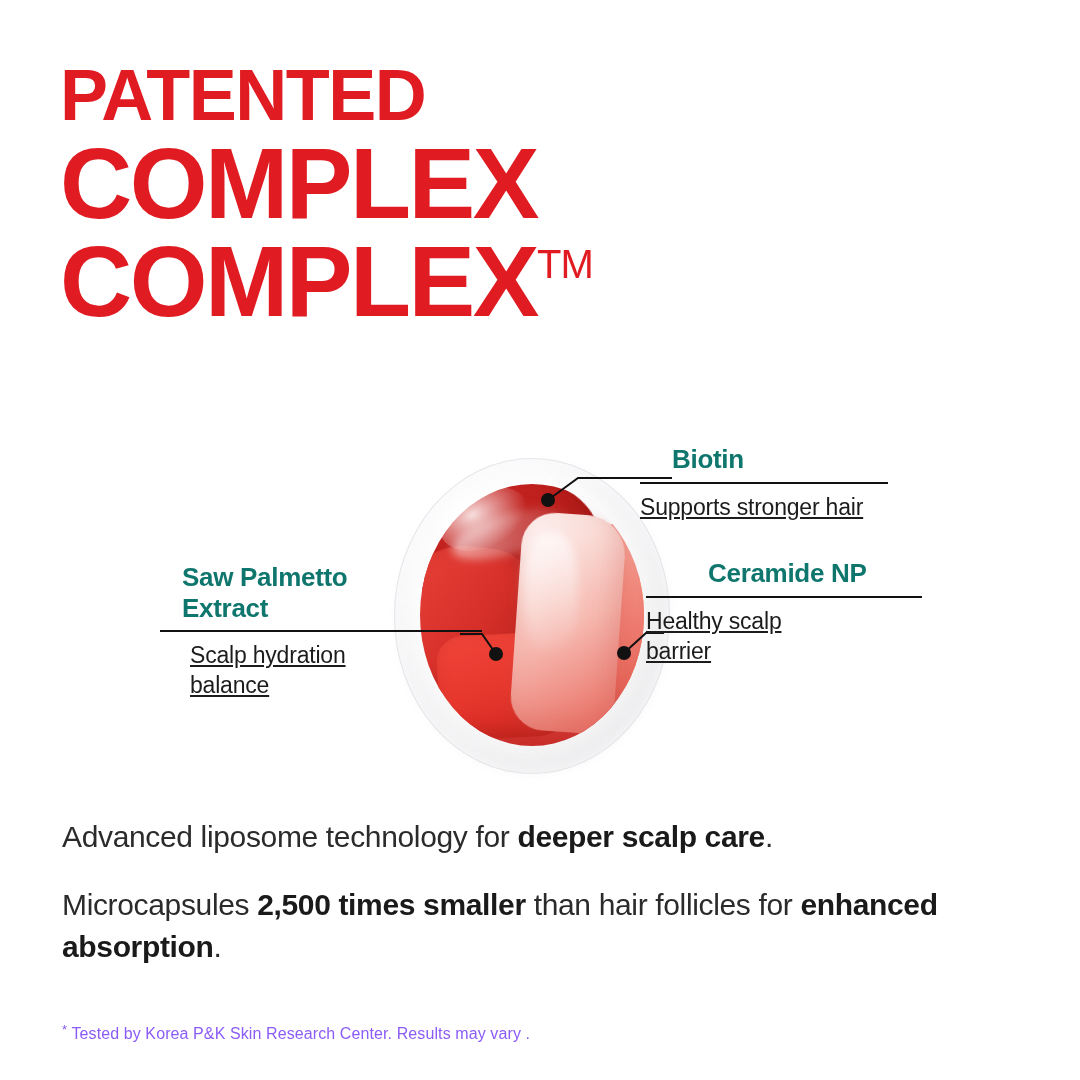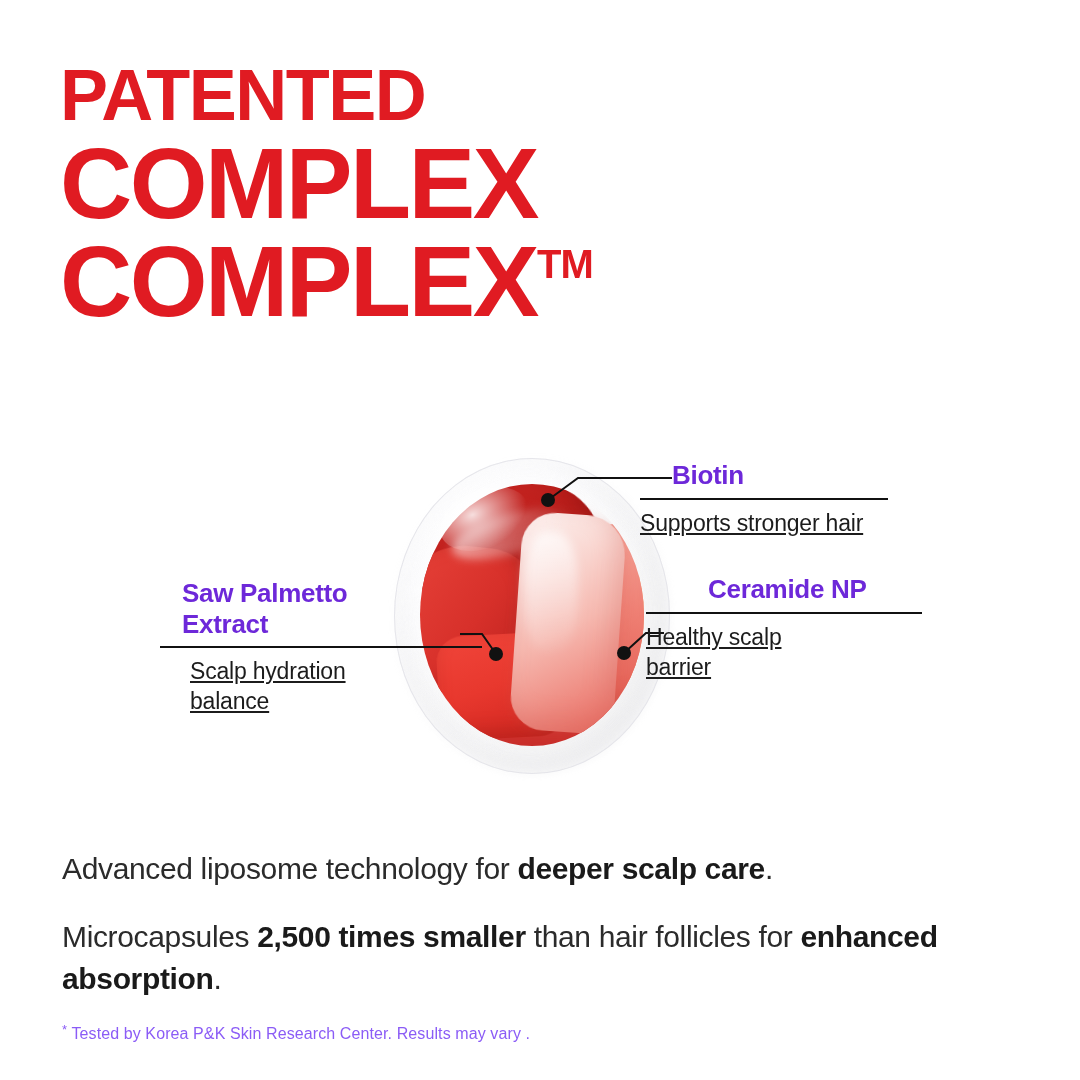--- a/index.html
+++ b/index.html
@@ -36,21 +36,21 @@
     letter-spacing: -1.5px;
     white-space: nowrap;
   }
   .hl-1 { font-size: 72px; }
   .hl-2 { font-size: 100px; margin-top: 6px; letter-spacing: -2.5px; }
   .hl-3 { font-size: 100px; margin-top: 4px; letter-spacing: -2.5px; }
   .tm {
     font-size: 40px;
     vertical-align: 38px;
     letter-spacing: -1px;
-    font-weight: bold;
+    font-weight: normal;
   }
 
   
   .visual {
     position: absolute;
     left: 380px;
     top: 446px;
     width: 300px;
     height: 340px;
   }
@@ -200,25 +200,24 @@
     position: absolute;
     left: 0; top: 0;
     width: 1080px;
     height: 1080px;
     pointer-events: none;
   }
   .callout { position: absolute; }
   .callout-title {
     font-size: 26px;
     font-weight: bold;
-    color: #6d28d9;
+    color: #0f766e;
     line-height: 1.18;
     letter-spacing: -0.3px;
     white-space: pre-line;
-    margin-top: 16px;
   }
   .callout-desc {
     font-size: 23px;
     font-weight: normal;
     color: #1c1c1c;
     line-height: 1.30;
     letter-spacing: -0.2px;
     white-space: pre-line;
     text-decoration: underline;
   }
@@ -239,21 +238,20 @@
   #callout-saw { left: 182px; top: 562px; width: 250px; }
   #callout-saw .callout-rule { width: 322px; margin-left: -22px; }
   #callout-saw .callout-desc { margin-left: 8px; }
 
   
   .body-copy {
     position: absolute;
     left: 62px;
     top: 816px;
     width: 960px;
-    margin-top: 32px;
   }
   .body-line {
     font-size: 30px;
     color: #2b2b2b;
     line-height: 1.40;
     letter-spacing: -0.35px;
   }
   .body-line.second { margin-top: 26px; }
   .body-line b { font-weight: bold; color: #1a1a1a; }
 

